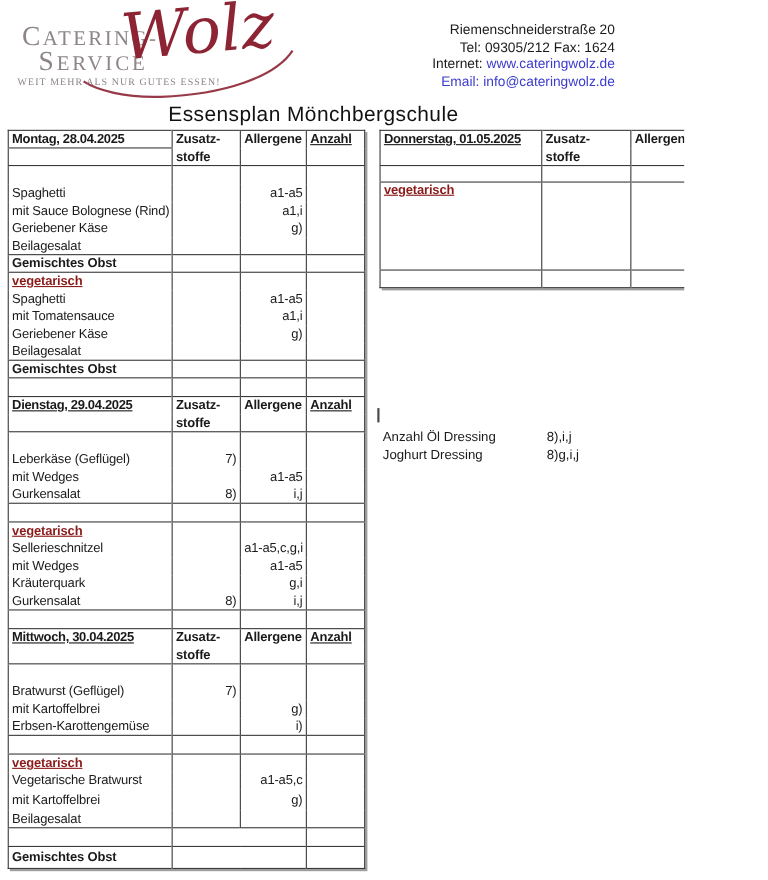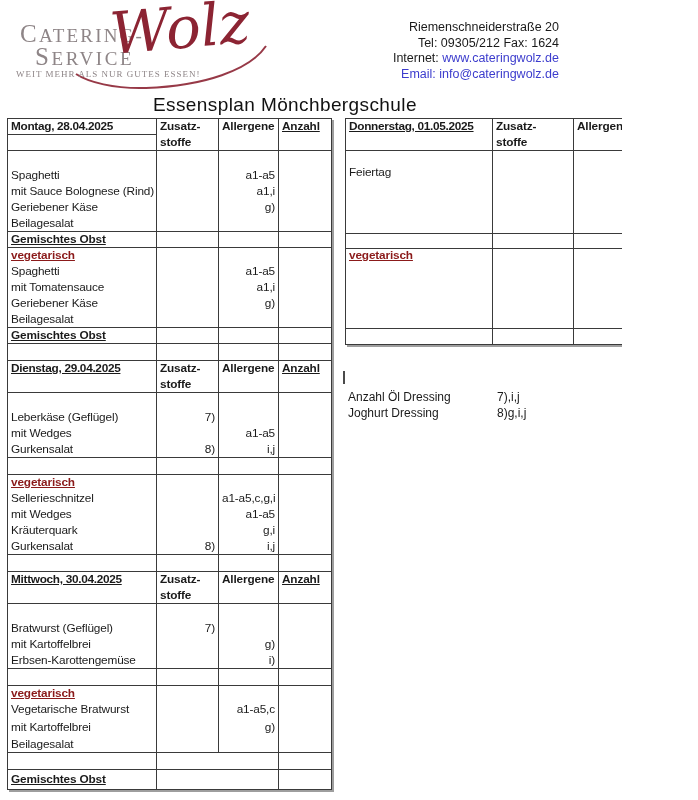--- a/index.html
+++ b/index.html
@@ -41,21 +41,21 @@
   .menu-table td:first-child{border-left:none;}
   .menu-table tr.bt td{border-top:1px solid var(--bdr);}
   td.hb{font-weight:bold;}
   td.dh{font-weight:bold;}
   td.du{text-decoration:underline;}
   td.db{border-bottom:1px solid var(--bdr);}
   td.dh{letter-spacing:-0.3px;}
   td.u{text-decoration:underline;}
   td.tr{text-align:left;margin-left:28px;}
   td.val{text-align:right;}
-  td.b{font-weight:bold;text-decoration:underline;}
+  td.b{font-weight:bold;}
   td.veg{color:var(--accent);font-weight:bold;text-decoration:underline;}
   td.top{vertical-align:top;}
   td.pt{padding-top:15px;}
 
   
   .dressings{position:absolute;left:348px;top:389px;font-size:12px;}
   .drow{height:16px;line-height:16px;white-space:nowrap;}
   .dname{display:inline-block;width:149px;}
 
   .artifact{position:absolute;left:343px;top:371px;width:2px;height:13px;background:#4a4a4a;}
@@ -352,26 +352,20 @@
           <td class="hb">Zusatz-</td>
           <td class="hb tr">Allergene</td>
           <td class="hb">Anzahl</td>
         </tr>
         <tr>
           <td></td>
           <td class="hb">stoffe</td>
           <td></td>
           <td></td>
         </tr>
-        <tr class="bt" style="height: 83px;">
-          <td class="top pt">Feiertag</td>
-          <td class="val"></td>
-          <td class="val"></td>
-          <td></td>
-        </tr>
         <tr class="bt" style="height: 15px;">
           <td></td>
           <td class="val"></td>
           <td class="val"></td>
           <td></td>
         </tr>
         <tr class="bt" style="height: 80px;">
           <td class="veg top">vegetarisch</td>
           <td class="val"></td>
           <td class="val"></td>
@@ -380,19 +374,19 @@
         <tr class="bt" style="height: 16px;">
           <td></td>
           <td class="val"></td>
           <td class="val"></td>
           <td></td>
         </tr>
       </tbody>
   </table>
 
   <div class="dressings" id="dressings">
-      <div class="drow"><span class="dname">Anzahl Öl Dressing</span><span>7),i,j</span></div>
+      <div class="drow"><span class="dname">Anzahl Öl Dressing</span><span>8),i,j</span></div>
       <div class="drow"><span class="dname">Joghurt Dressing</span><span>8)g,i,j</span></div>
     </div>
 
   <div class="artifact"></div>
 
 </div>
 
 </body></html>

